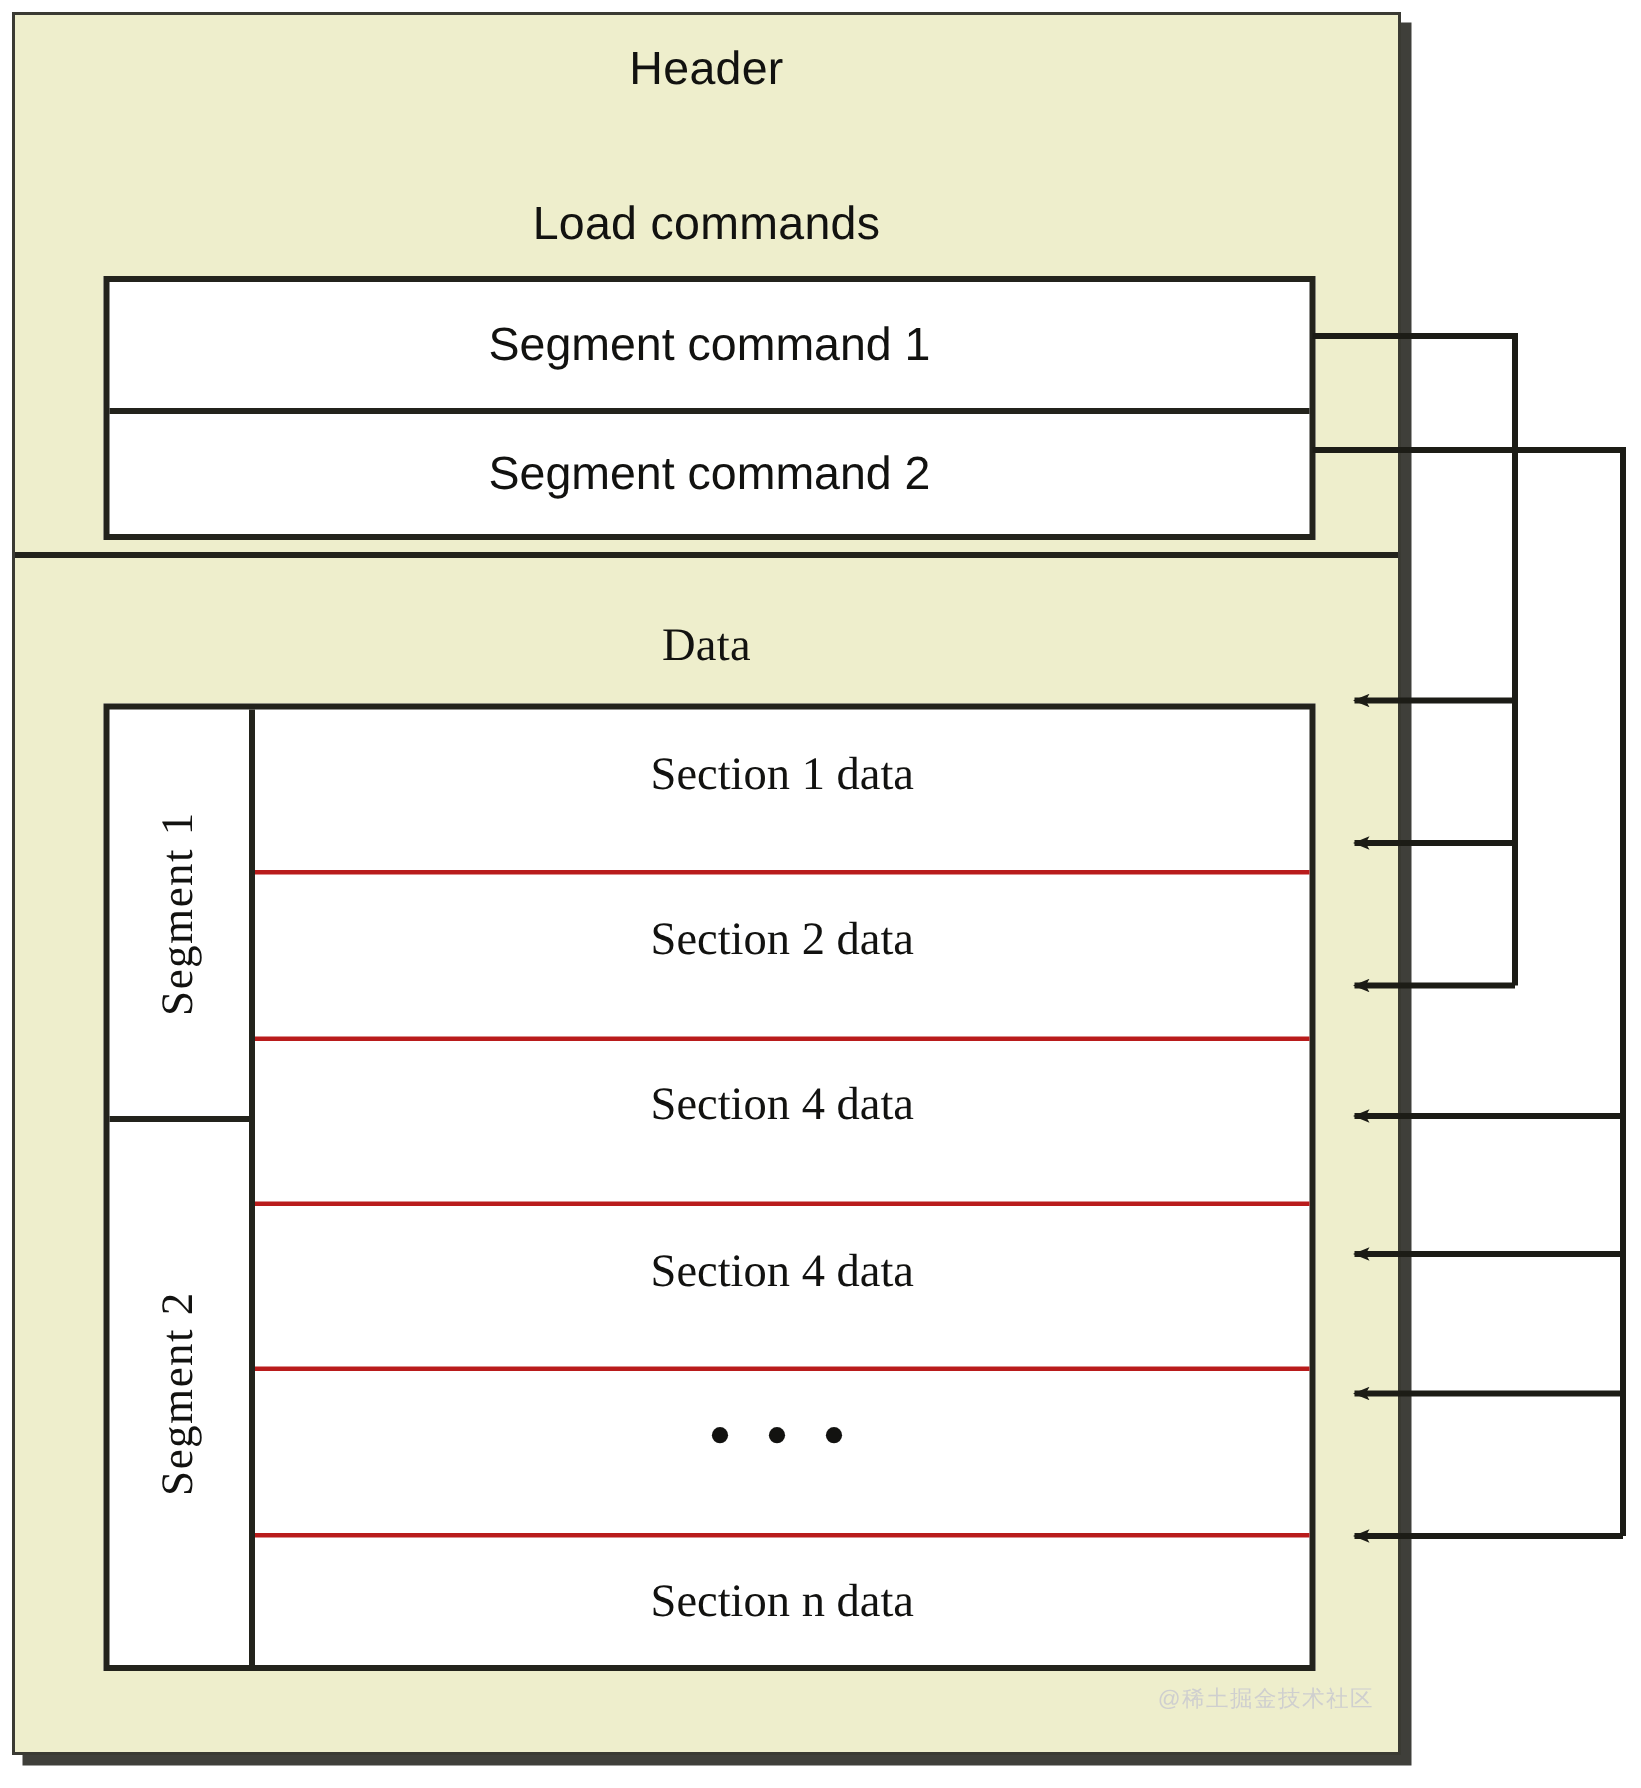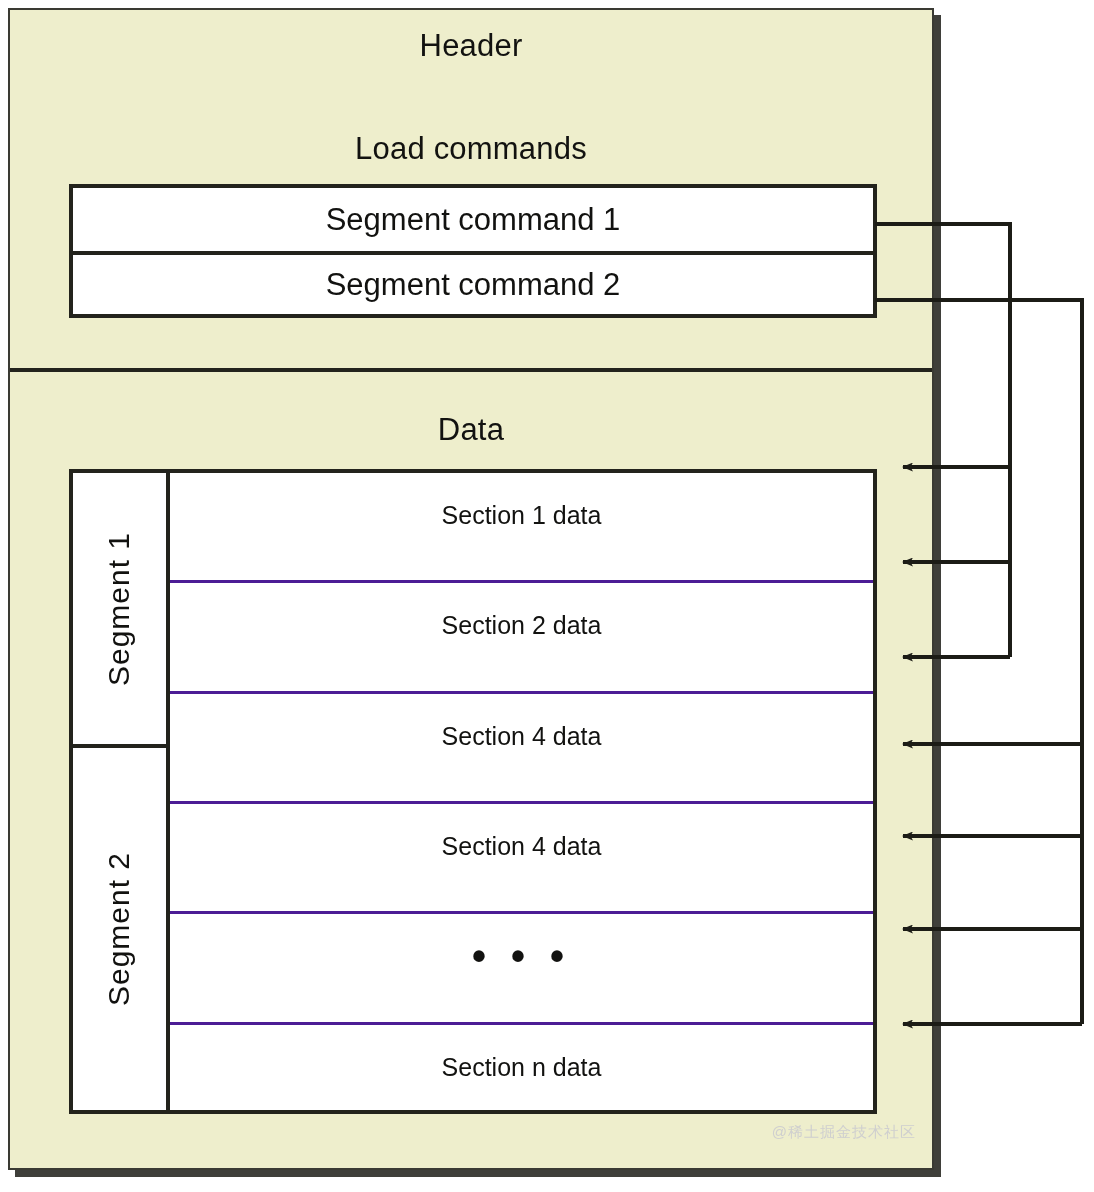--- a/index.html
+++ b/index.html
@@ -31,21 +31,21 @@
 
   
   .band {
     position: absolute;
     left: 0;
     width: 100%;
     background: #eeeecc;
   }
   .band-header { top: 0; height: 80px; border-bottom: 4px solid #23231c; }
   .band-load   { top: 72px; height: 290px; border-bottom: 4px solid #23231c; padding-left: 36px; }
-  .band-data   { top: 362px; height: 796px; }
+  .band-data   { top: 362px; height: 796px; font-family: Liberation Serif, serif; }
 
   .band-title {
     position: absolute;
     left: 0;
     width: 100%;
     text-align: center;
     color: #121210;
     font-size: 31px;
     letter-spacing: 0.2px;
     white-space: nowrap;
@@ -53,21 +53,21 @@
   .band-header .band-title { top: 18px; }
   .band-load .band-title   { top: 49px; }
   .band-data .band-title   { top: 40px; }
 
   
   .cmd-table {
     position: absolute;
     left: 59px;
     top: 102px;
     width: 808px;
-    height: 134px;
+    height: 176px;
     background: #ffffff;
     border: 4px solid #23231c;
   }
   .cmd-row {
     position: relative;
     height: 50%;
     display: flex;
     align-items: center;
     justify-content: center;
   }
@@ -116,23 +116,23 @@
     display: flex;
     flex-direction: column;
   }
   .sec-row {
     flex: 1 1 0;
     display: flex;
     align-items: center;
     justify-content: center;
     position: relative;
   }
-  .sec-row + .sec-row { border-top: 3px solid #4c1d95; margin-top: 22px; }
+  .sec-row + .sec-row { border-top: 3px solid #b91c1c; margin-top: 22px; }
   .sec-row span {
-    font-size: 25px;
+    font-size: 31px;
     color: #121210;
     white-space: nowrap;
   }
   .sec-row.ellipsis span {
     font-size: 40px;
     letter-spacing: 7px;
     font-weight: bold;
   }
 
   

